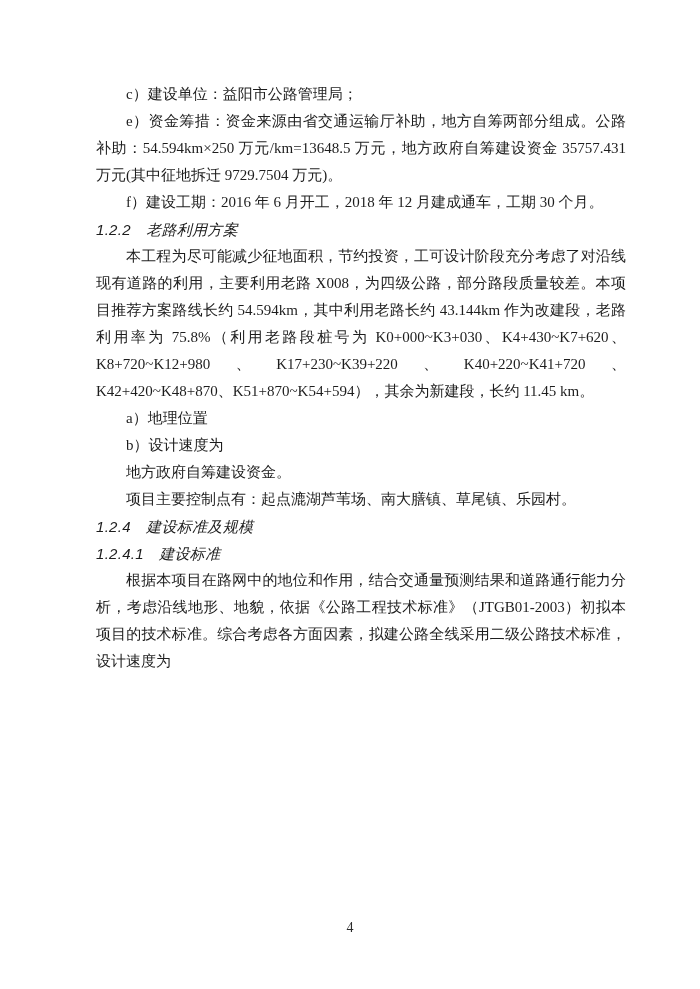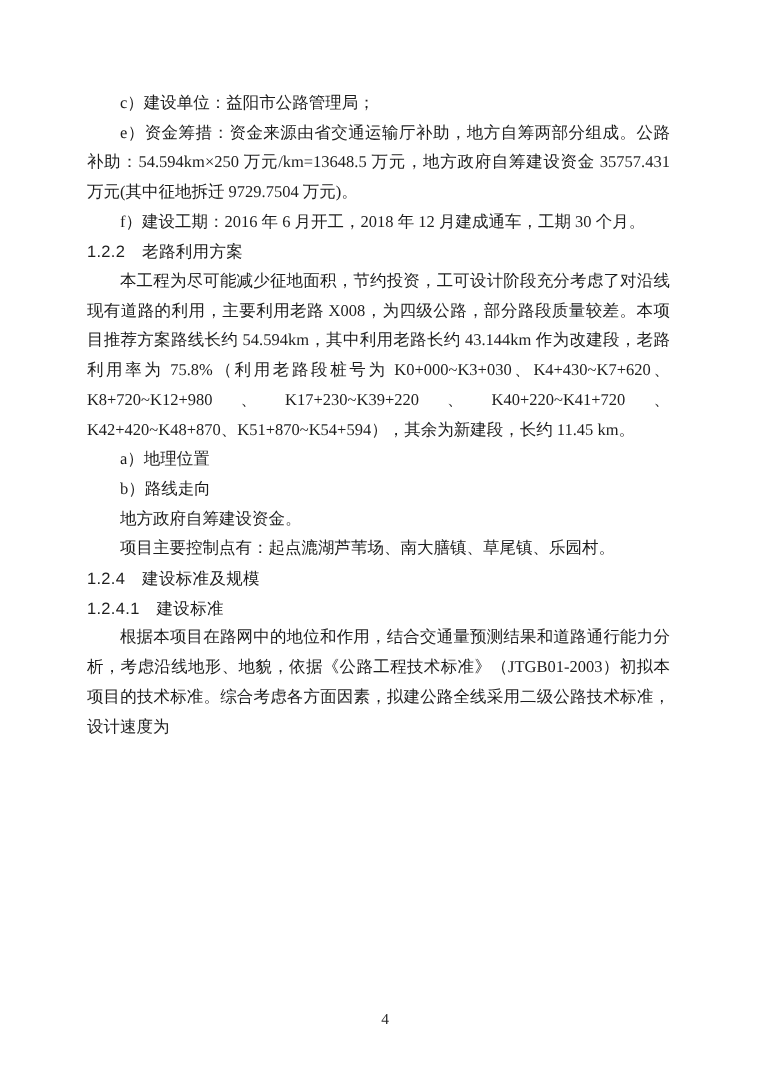--- a/index.html
+++ b/index.html
@@ -18,41 +18,42 @@
   .page {
     position: absolute;
     left: 0;
     top: 0;
     width: 700px;
     height: 989px;
     background: #ffffff;
   }
   .page-content {
     position: absolute;
-    left: 79px;
+    left: 96px;
     top: 81px;
     width: 530px;
     font-size: 15px;
     line-height: 27px;
     text-align: justify;
     text-justify: inter-ideograph;
   }
   .para {
     margin: 0;
     padding: 0;
     text-indent: 2em;
   }
   .heading {
     margin: 0;
     padding: 0;
     text-indent: 0;
     font-size: 15px;
     font-weight: normal;
     font-family: "Liberation Sans", "DejaVu Sans", sans-serif;
     letter-spacing: 0.3px;
+    font-style: italic;
   }
   .page-footer {
     position: absolute;
     left: 0;
     top: 918px;
     width: 700px;
     text-align: center;
     font-size: 14px;
     line-height: 20px;
     color: #2a2a2a;
@@ -65,21 +66,21 @@
   <div class="page-content">
 
     <p class="para">c）建设单位：益阳市公路管理局；</p>
     <p class="para">e）资金筹措：资金来源由省交通运输厅补助，地方自筹两部分组成。公路补助：54.594km×250 万元/km=13648.5 万元，地方政府自筹建设资金 35757.431 万元(其中征地拆迁 9729.7504 万元)。</p>
     <p class="para">f）建设工期：2016 年 6 月开工，2018 年 12 月建成通车，工期 30 个月。</p>
 
     <h3 class="heading">1.2.2　老路利用方案</h3>
     <p class="para">本工程为尽可能减少征地面积，节约投资，工可设计阶段充分考虑了对沿线现有道路的利用，主要利用老路 X008，为四级公路，部分路段质量较差。本项目推荐方案路线长约 54.594km，其中利用老路长约 43.144km 作为改建段，老路利用率为 75.8%（利用老路段桩号为 K0+000~K3+030、K4+430~K7+620、K8+720~K12+980、K17+230~K39+220、K40+220~K41+720、K42+420~K48+870、K51+870~K54+594），其余为新建段，长约 11.45 km。</p>
 
     <p class="para">a）地理位置</p>
-    <p class="para">b）路线走向</p>
+    <p class="para">b）设计速度为</p>
     <p class="para">地方政府自筹建设资金。</p>
     <p class="para">项目主要控制点有：起点漉湖芦苇场、南大膳镇、草尾镇、乐园村。</p>
 
     <h3 class="heading">1.2.4　建设标准及规模</h3>
     <h3 class="heading">1.2.4.1　建设标准</h3>
     <p class="para">根据本项目在路网中的地位和作用，结合交通量预测结果和道路通行能力分析，考虑沿线地形、地貌，依据《公路工程技术标准》（JTGB01-2003）初拟本项目的技术标准。综合考虑各方面因素，拟建公路全线采用二级公路技术标准，设计速度为</p>
 
   </div>
 
   <div class="page-footer">4</div>

